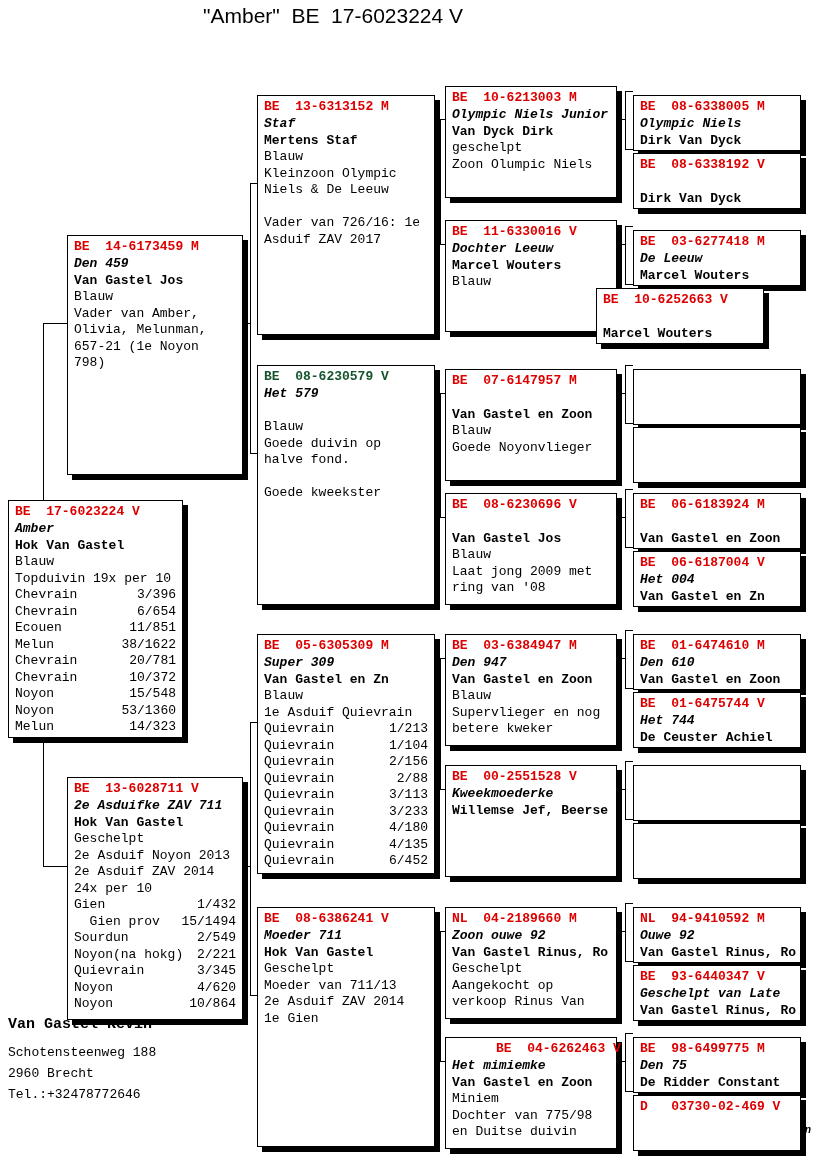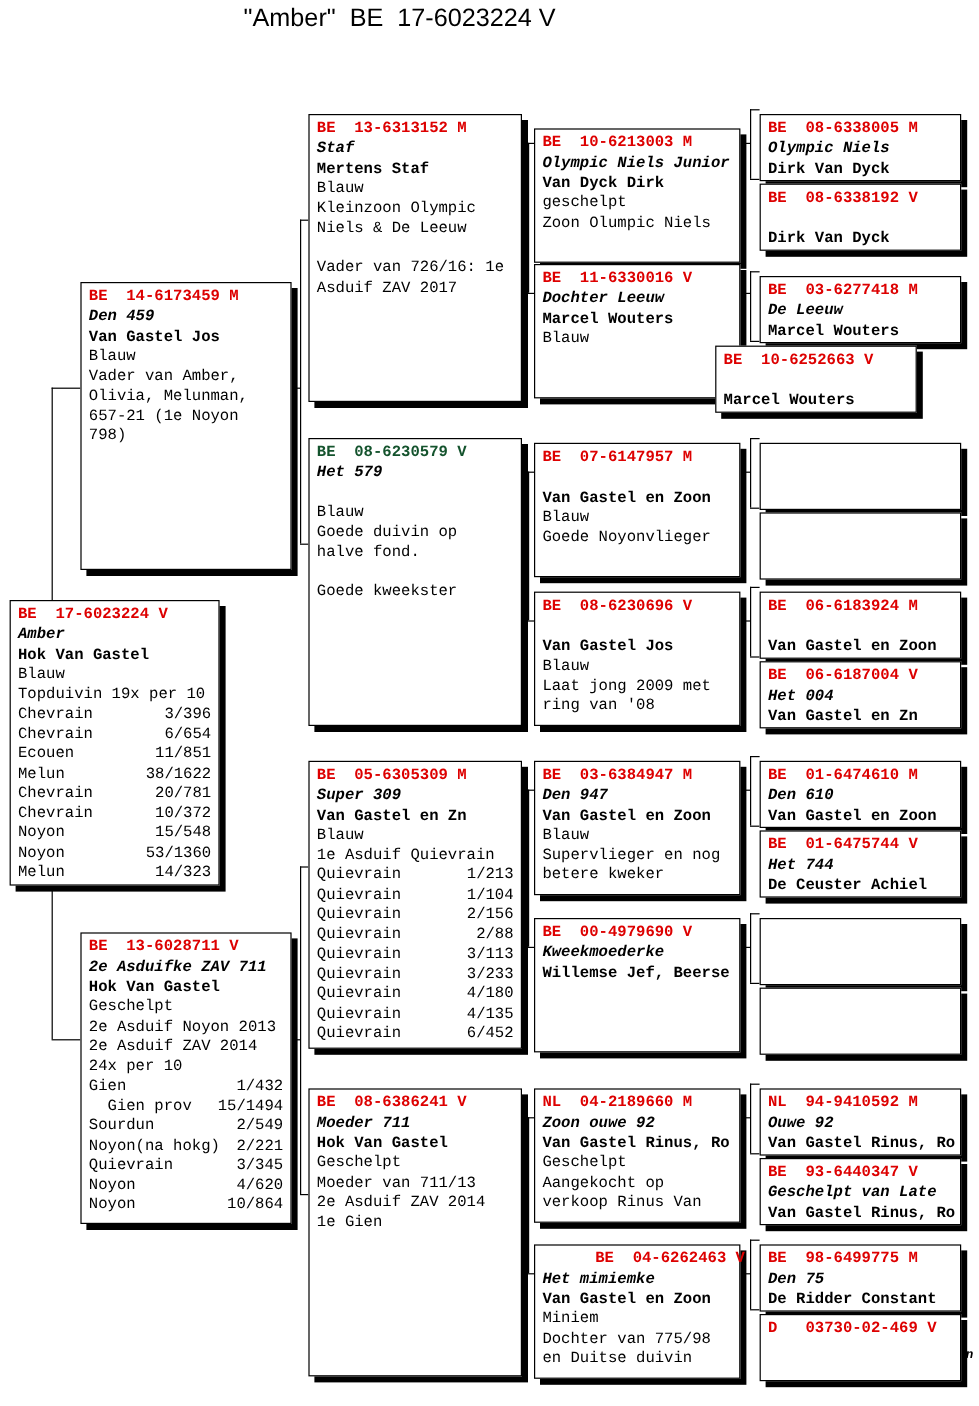--- a/index.html
+++ b/index.html
@@ -187,21 +187,21 @@
       </div>
       <div class="box" style="left: 257px; top: 875px; width: 178px; height: 240px;">
         <div class="ring" style="color: rgb(221, 0, 0);">BE  08-6386241 V</div>
         <div class="ln name">Moeder 711</div>
         <div class="ln fancier">Hok Van Gastel</div>
         <div class="ln">Geschelpt</div>
         <div class="ln">Moeder van 711/13</div>
         <div class="ln">2e Asduif ZAV 2014</div>
         <div class="ln">1e Gien</div>
       </div>
-      <div class="box" style="left: 445px; top: 75px; width: 172px; height: 112px;">
+      <div class="box" style="left: 445px; top: 54px; width: 172px; height: 112px;">
         <div class="ring" style="color: rgb(221, 0, 0);">BE  10-6213003 M</div>
         <div class="ln name">Olympic Niels Junior</div>
         <div class="ln fancier">Van Dyck Dirk</div>
         <div class="ln">geschelpt</div>
         <div class="ln">Zoon Olumpic Niels</div>
       </div>
       <div class="box" style="left: 445px; top: 188px; width: 172px; height: 112px;">
         <div class="ring" style="color: rgb(221, 0, 0);">BE  11-6330016 V</div>
         <div class="ln name">Dochter Leeuw</div>
         <div class="ln fancier">Marcel Wouters</div>
@@ -224,21 +224,21 @@
       </div>
       <div class="box" style="left: 445px; top: 602px; width: 172px; height: 112px;">
         <div class="ring" style="color: rgb(221, 0, 0);">BE  03-6384947 M</div>
         <div class="ln name">Den 947</div>
         <div class="ln fancier">Van Gastel en Zoon</div>
         <div class="ln">Blauw</div>
         <div class="ln">Supervlieger en nog</div>
         <div class="ln">betere kweker</div>
       </div>
       <div class="box" style="left: 445px; top: 733px; width: 172px; height: 112px;">
-        <div class="ring" style="color: rgb(221, 0, 0);">BE  00-4979690 V</div>
+        <div class="ring" style="color: rgb(221, 0, 0);">BE  00-2551528 V</div>
         <div class="ln name">Kweekmoederke</div>
         <div class="ln fancier">Willemse Jef, Beerse</div>
       </div>
       <div class="box" style="left: 445px; top: 875px; width: 172px; height: 112px;">
         <div class="ring" style="color: rgb(221, 0, 0);">NL  04-2189660 M</div>
         <div class="ln name">Zoon ouwe 92</div>
         <div class="ln fancier">Van Gastel Rinus, Ro</div>
         <div class="ln">Geschelpt</div>
         <div class="ln">Aangekocht op</div>
         <div class="ln">verkoop Rinus Van</div>
@@ -368,14 +368,20 @@
       <div class="cline hline" style="left: 617px; top: 789px; width: 8px; height: 0px;"></div>
       <div class="cline vline" style="left: 625px; top: 903px; width: 0px; height: 58px;"></div>
       <div class="cline hline" style="left: 625px; top: 903px; width: 8px; height: 0px;"></div>
       <div class="cline hline" style="left: 625px; top: 961px; width: 8px; height: 0px;"></div>
       <div class="cline hline" style="left: 617px; top: 931px; width: 8px; height: 0px;"></div>
       <div class="cline vline" style="left: 625px; top: 1033px; width: 0px; height: 58px;"></div>
       <div class="cline hline" style="left: 625px; top: 1033px; width: 8px; height: 0px;"></div>
       <div class="cline hline" style="left: 625px; top: 1091px; width: 8px; height: 0px;"></div>
       <div class="cline hline" style="left: 617px; top: 1061px; width: 8px; height: 0px;"></div>
     </div>
+  <div id="owner">
+    <div class="oname">Van Gastel Kevin</div>
+    <div class="oline">Schotensteenweg 188</div>
+    <div class="oline">2960  Brecht</div>
+    <div class="oline">Tel.:+32478772646</div>
+  </div>
   <div id="footer"><span>15-08-2022</span><span>   </span><span>Compuclub © Van Gastel Kevin</span></div>
 </div>
 
 </body></html>

